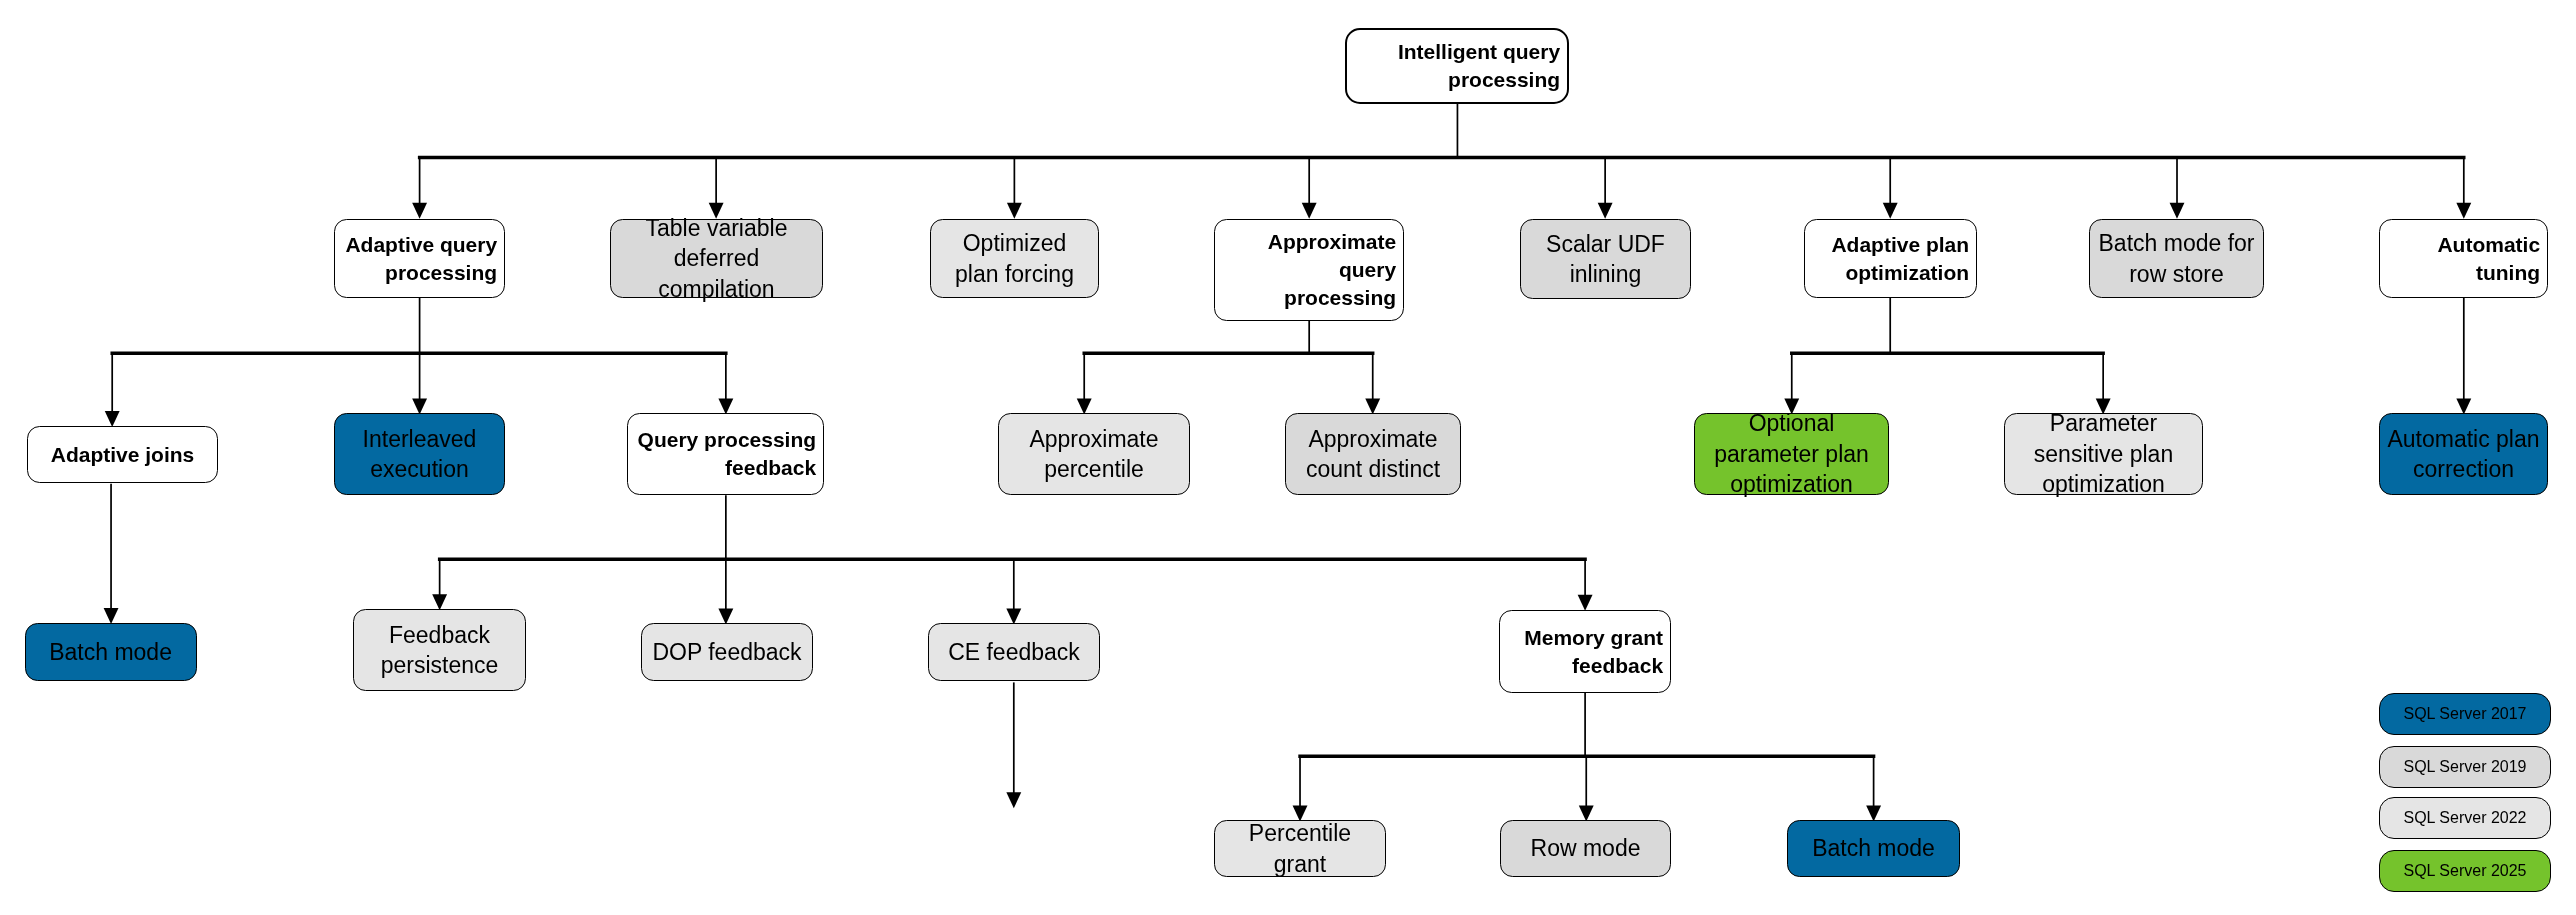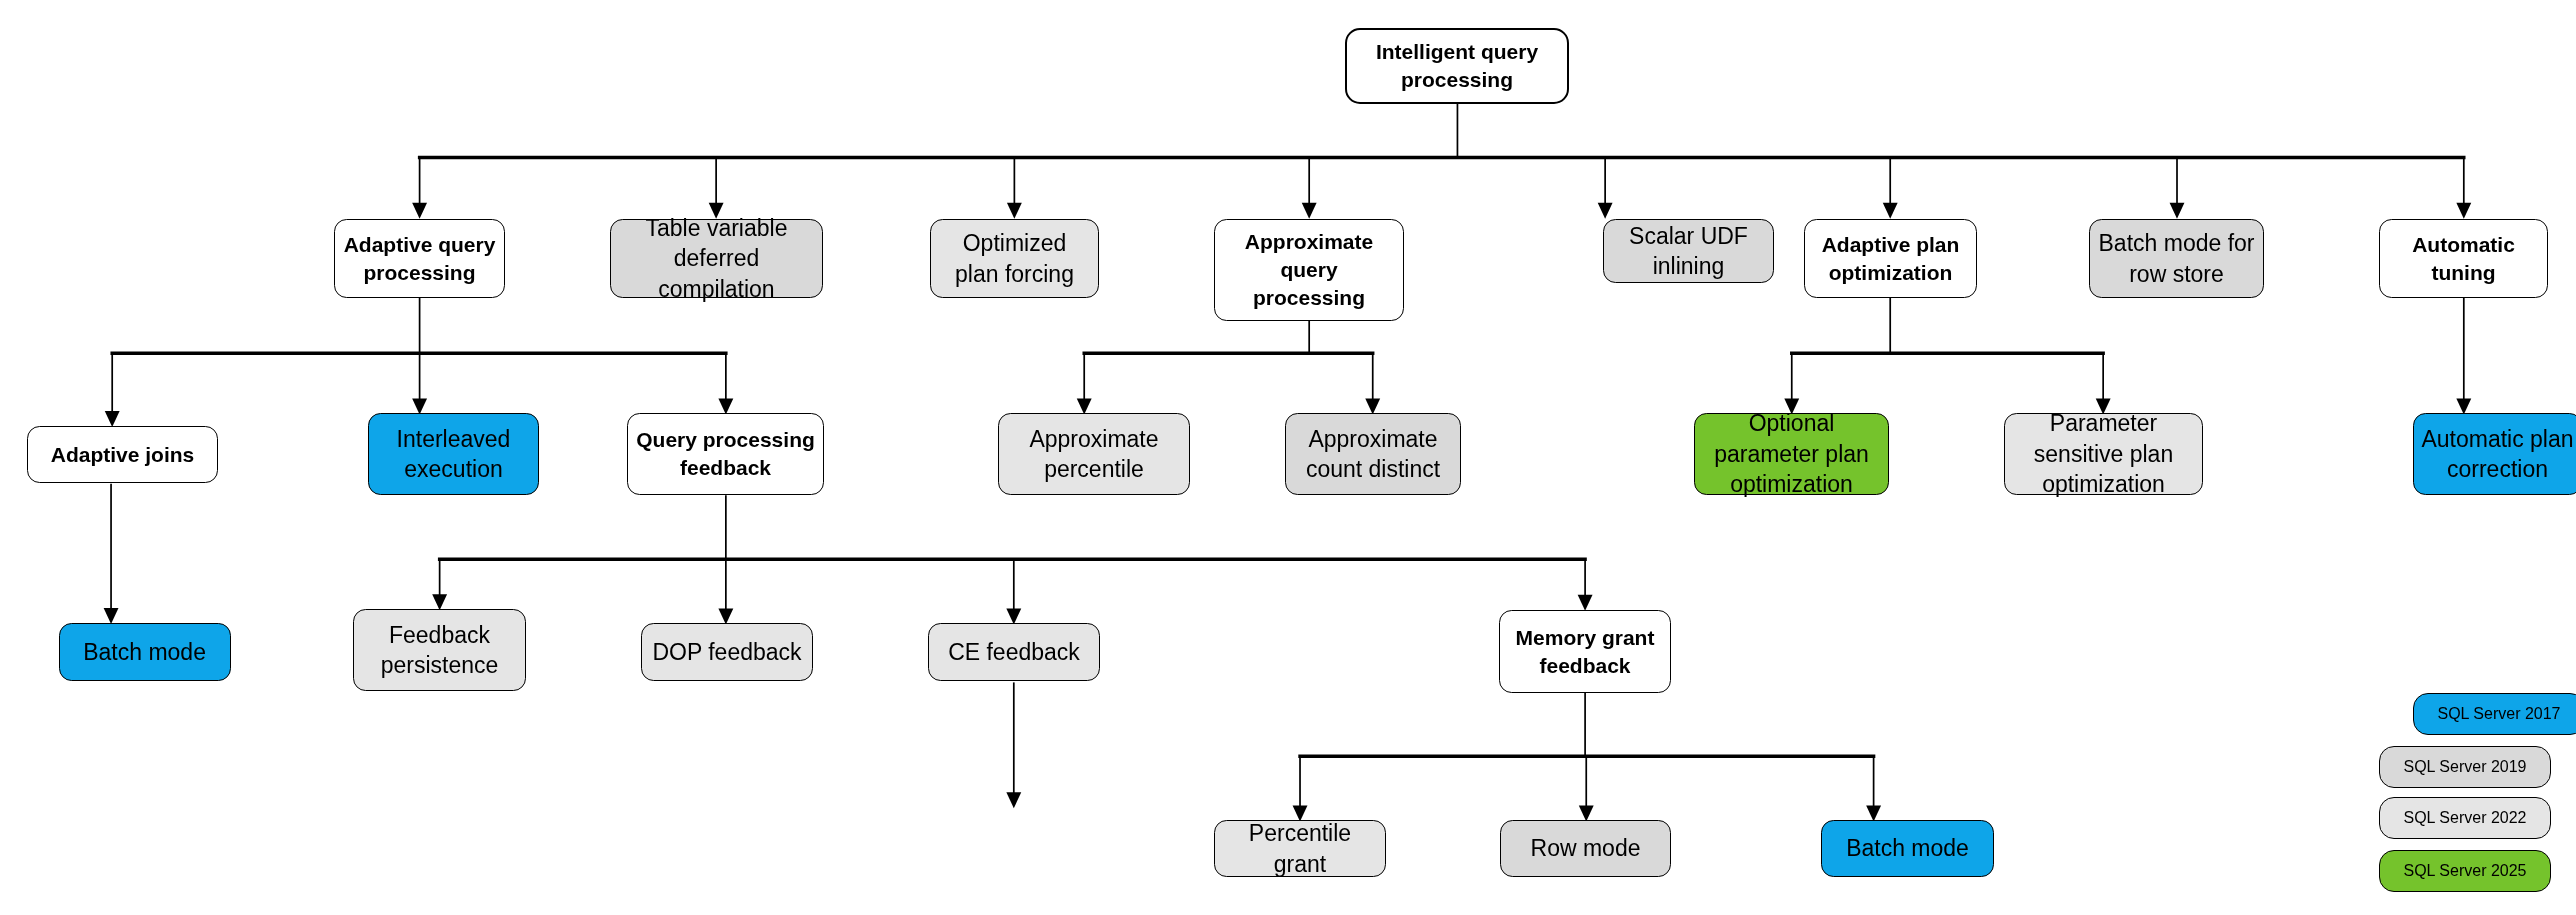--- a/index.html
+++ b/index.html
@@ -17,23 +17,23 @@
     display:flex;align-items:center;justify-content:center;
     text-align:center;
     border:1.7px solid #000000;
     border-radius:12.6px;
     background:#ffffff;
     color:#000000;
     font-size:23px;
     line-height:1.32;
     padding:2.3px 6.9px;
   }
-  .heading{font-weight:700;font-size:21px;}
+  .heading{font-weight:700;font-size:21px;text-align:right;}
   .root{border-width:2.3px;border-radius:15px;}
-  .v2017{background:#0ea5e9;margin-left:34px;}
+  .v2017{background:#0369a1;}
   .v2019{background:#D9D9D9;}
   .v2022{background:#e5e5e5;}
   .v2025{background:#75C32C;}
   .tight{padding:2.3px 8px;}
   .legend-item{
     position:absolute;
     box-sizing:border-box;
     left:2379px;width:172px;height:42px;
     display:flex;align-items:center;justify-content:center;
     border:1.7px solid #000000;border-radius:15px;
@@ -119,21 +119,21 @@
       <polygon points="3260,1407 3286,1407 3273,1435"></polygon>
     </g>
   </svg>
 
   <div class="node heading root" style="left:1345px;top:27.5px;width:224px;height:76px">Intelligent query processing</div>
 
   <div class="node heading" style="left:334px;top:219px;width:171px;height:79px">Adaptive query processing</div>
   <div class="node v2019" style="left:610px;top:219px;width:213px;height:79px">Table variable deferred compilation</div>
   <div class="node v2022" style="left:930px;top:219px;width:169px;height:79px">Optimized plan forcing</div>
   <div class="node heading" style="left:1214px;top:219px;width:190px;height:102px">Approximate query processing</div>
-  <div class="node v2019" style="left:1603px;top:219px;width:171px;height:64px">Scalar UDF inlining</div>
+  <div class="node v2019" style="left:1520px;top:219px;width:171px;height:80px">Scalar UDF inlining</div>
   <div class="node heading" style="left:1804px;top:219px;width:173px;height:79px">Adaptive plan optimization</div>
   <div class="node v2019" style="left:2089px;top:219px;width:175px;height:79px">Batch mode for row store</div>
   <div class="node heading" style="left:2379px;top:219px;width:169px;height:79px">Automatic tuning</div>
 
   <div class="node heading" style="left:27px;top:426px;width:191px;height:57px">Adaptive joins</div>
   <div class="node v2017" style="left:334px;top:413px;width:171px;height:82px">Interleaved execution</div>
   <div class="node heading" style="left:627px;top:413px;width:197px;height:82px">Query processing feedback</div>
   <div class="node v2022" style="left:998px;top:413px;width:192px;height:82px">Approximate percentile</div>
   <div class="node v2019 tight" style="left:1285px;top:413px;width:176px;height:82px">Approximate count distinct</div>
   <div class="node v2025" style="left:1694px;top:413px;width:195px;height:82px">Optional parameter plan optimization</div>

